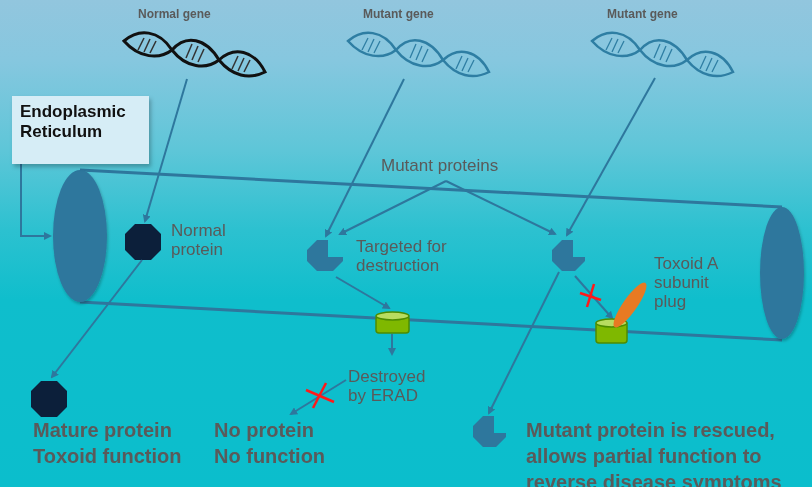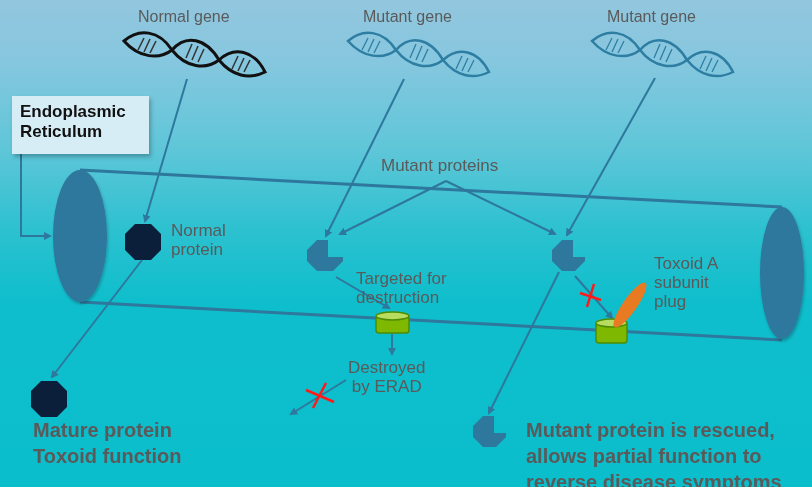--- a/index.html
+++ b/index.html
@@ -4,25 +4,25 @@
 <style>
   html, body { margin: 0; padding: 0; }
   body { width: 812px; height: 487px; overflow: hidden; }
   #stage {
     position: relative; width: 812px; height: 487px; overflow: hidden;
     background: linear-gradient(to bottom, #92c6de 0px, #86c7df 60px, #5ec6d8 150px, #2cc1d0 230px, #0fbecc 300px, #0bbecc 487px);
     font-family: "Liberation Sans", sans-serif;
   }
   svg.diagram { position: absolute; left: 0; top: 0; }
   .lbl { position: absolute; color: #5a5a5a; white-space: nowrap; line-height: 1.12; }
-  .gene { font-weight: normal; font-size: 16px; }
+  .gene { font-weight: bold; font-size: 12px; }
   .plain { font-size: 17px; font-weight: normal; }
   .outcome { font-weight: bold; font-size: 20px; }
   .er-box {
-    position: absolute; left: 12px; top: 96px; width: 137px; height: 58px;
+    position: absolute; left: 12px; top: 96px; width: 137px; height: 68px;
     background: #d6edf6; box-shadow: 2px 3px 4px rgba(0,0,0,0.25);
   }
   .er-text { position: absolute; left: 8px; top: 6px; font-weight: bold; font-size: 17px; color: #111; line-height: 1.15; }
 </style>
 </head>
 <body>
 
 <div id="stage">
   <svg class="diagram" width="812" height="487" viewBox="0 0 812 487">
     <defs>
@@ -150,36 +150,40 @@
 
   <div class="lbl gene" style="left:138px; top:8px;">Normal gene</div>
   <div class="lbl gene" style="left:363px; top:8px;">Mutant gene</div>
   <div class="lbl gene" style="left:607px; top:8px;">Mutant gene</div>
 
   <div class="lbl plain" style="left:171px; top:221px;">
     <div>Normal</div>
     <div>protein</div>
   </div>
   <div class="lbl plain" style="left:381px; top:156px;">Mutant proteins</div>
-  <div class="lbl plain" style="left:356px; top:237px;margin-top:32px;">
+  <div class="lbl plain" style="left:356px; top:237px;">
     <div>Targeted for</div>
     <div>destruction</div>
   </div>
   <div class="lbl plain" style="left:654px; top:254px;">
     <div>Toxoid A</div>
     <div>subunit</div>
     <div>plug</div>
   </div>
-  <div class="lbl plain" style="left:348px; top:358px;text-align:center;">
+  <div class="lbl plain" style="left:348px; top:367px;">
     <div>Destroyed</div>
     <div>by ERAD</div>
   </div>
 
   <div class="lbl outcome" style="left:33px; top:417px; line-height:1.3;">
     <div>Mature protein</div>
     <div>Toxoid function</div>
+  </div>
+  <div class="lbl outcome" style="left:214px; top:417px; line-height:1.3;">
+    <div>No protein</div>
+    <div>No function</div>
   </div>
   <div class="lbl outcome" style="left:514px; top:417px; line-height:1.3;margin-left:12px;">
     <div>Mutant protein is rescued,</div>
     <div>allows partial function to</div>
     <div>reverse disease symptoms</div>
   </div>
 </div>
 
 </body></html>

